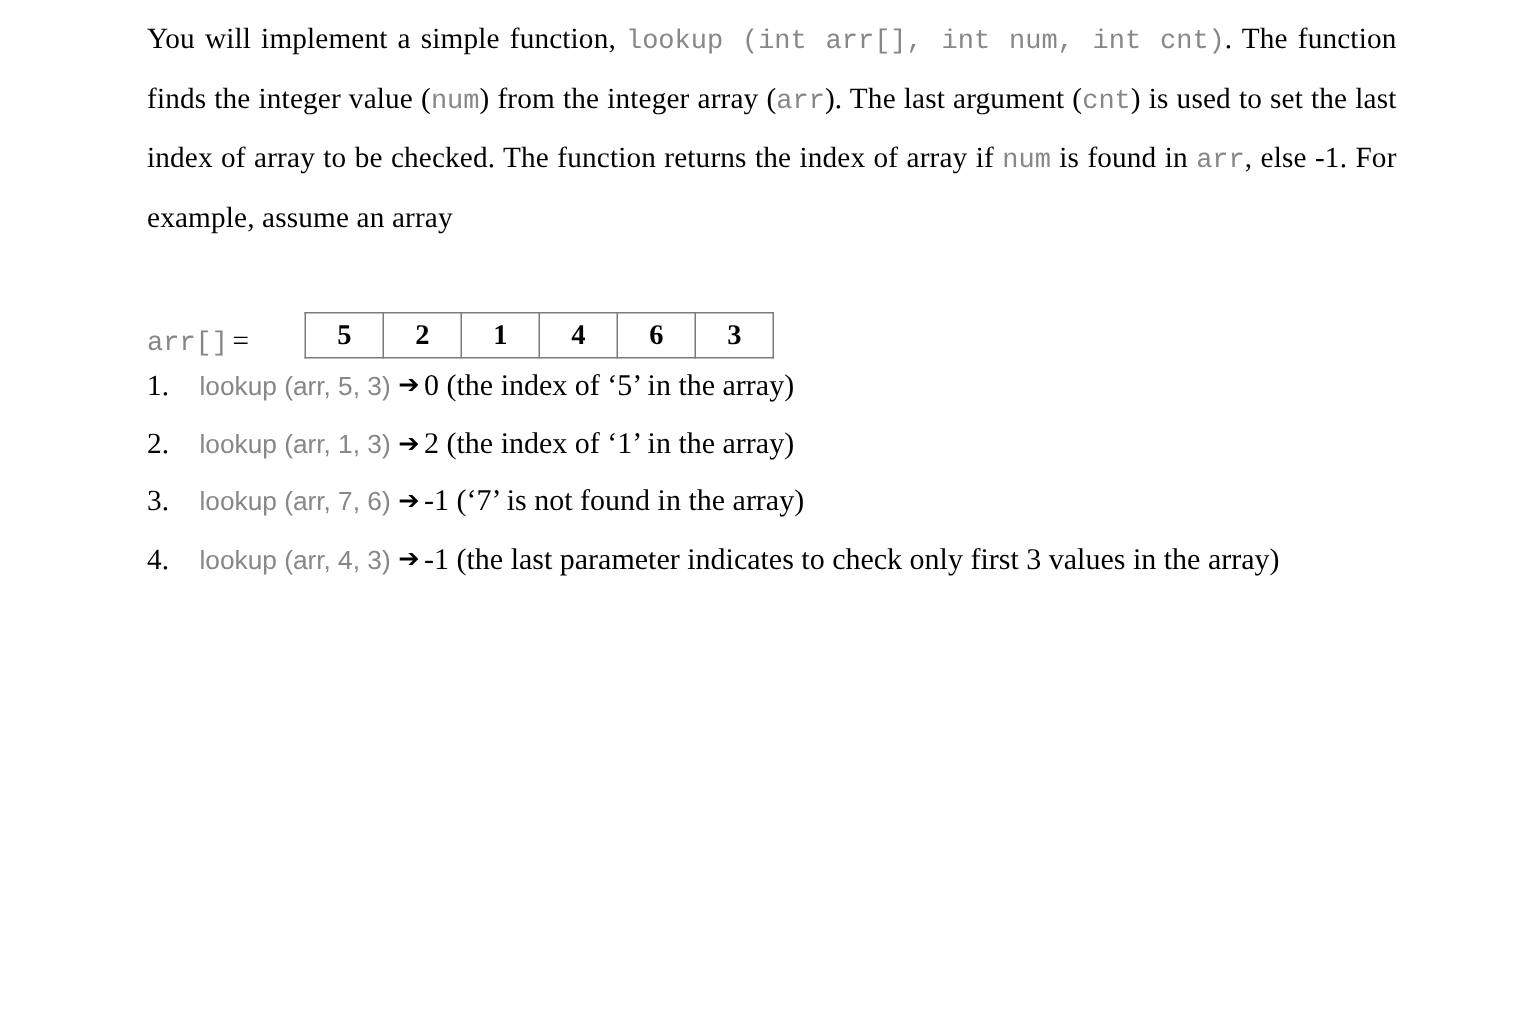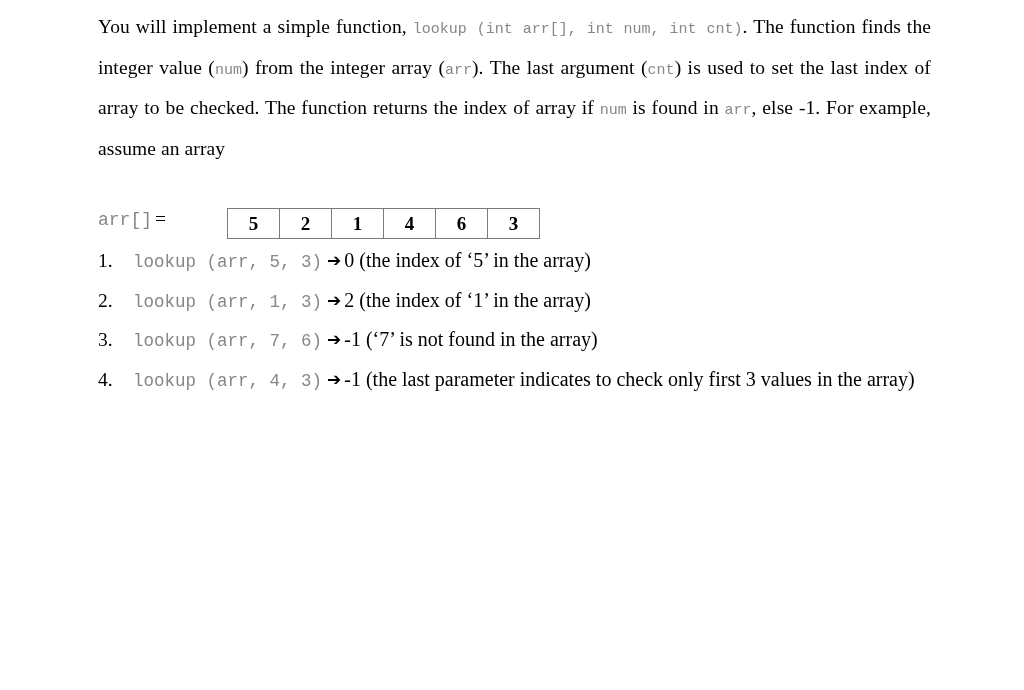--- a/index.html
+++ b/index.html
@@ -25,32 +25,31 @@
   .para {
     font-size: 19.5px;
     line-height: 37.5px;
     text-align: justify;
     margin: 0;
     letter-spacing: 0.1px;
   }
   .mono {
     font-family: "Liberation Mono", "DejaVu Sans Mono", monospace;
     color: #878787;
-    font-size: 15px;
+    font-size: 18px;
     letter-spacing: 0px;
   }
   .bold { font-weight: normal; }
 
   
   .array-block {
     margin-top: 41px;
     display: flex;
-    align-items: flex-start;
+    align-items: flex-end;
     height: 34px;
-    gap: 24px;
   }
   .array-label {
     font-size: 19.5px;
     white-space: nowrap;
     display: inline-flex;
     align-items: baseline;
   }
   .array-label .mono { font-size: 18px; }
   .array-label .eq {
     font-family: "Liberation Serif", serif;
@@ -96,21 +95,21 @@
   }
   .call-num {
     position: absolute;
     left: 0;
     top: 0;
     width: 24px;
     font-size: 19.5px;
     font-family: "Liberation Serif", serif;
   }
   .call-code {
-    font-family: Liberation Mono, monospace;
+    font-family: Liberation Sans, sans-serif;
     color: #878787;
     font-size: 17.5px;
   }
   .arrow {
     font-family: "DejaVu Sans", sans-serif;
     font-weight: bold;
     font-size: 17px;
     color: #000;
     padding: 0 3px 0 5px;
     display: inline-block;

